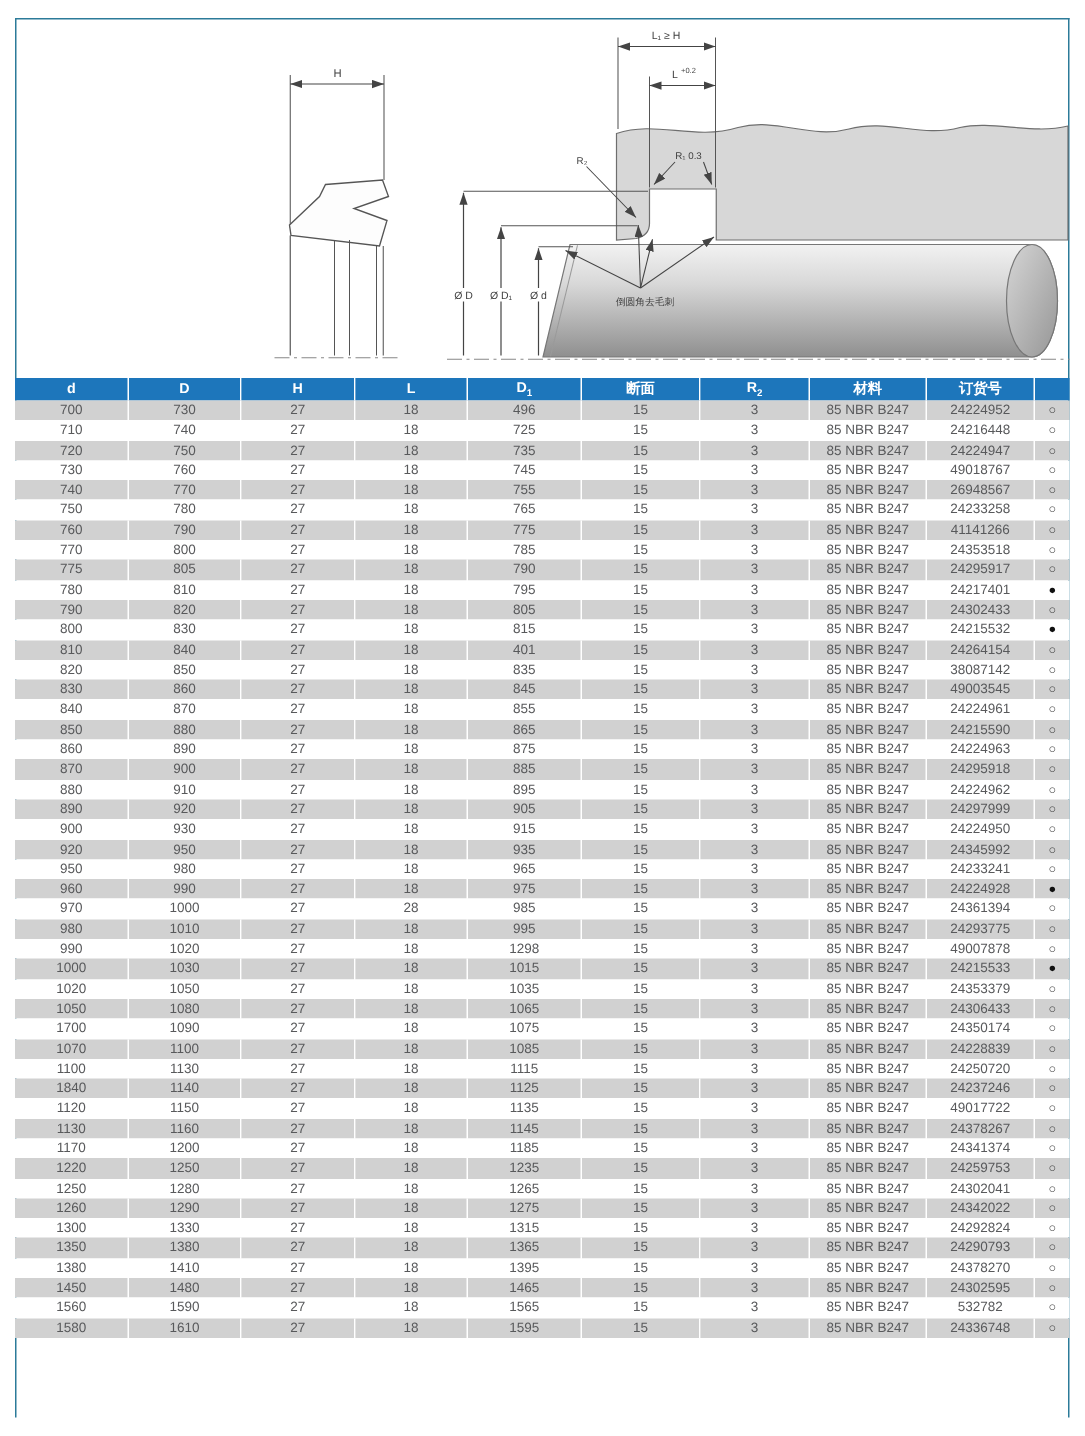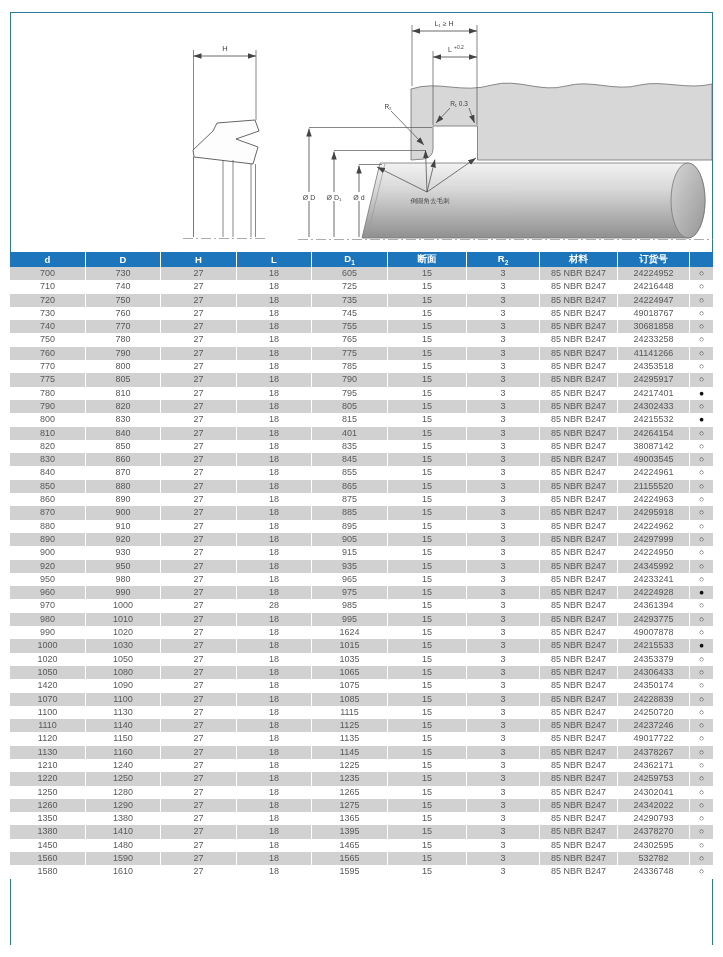--- a/index.html
+++ b/index.html
@@ -149,21 +149,21 @@
           <th>订货号</th>
           <th></th>
         </tr>
     </thead>
     <tbody>
         <tr>
           <td>700</td>
           <td>730</td>
           <td>27</td>
           <td>18</td>
-          <td>605</td>
+          <td>496</td>
           <td>15</td>
           <td>3</td>
           <td>85 NBR B247</td>
           <td>24224952</td>
           <td class="circ">○</td>
         </tr>
         <tr>
           <td>710</td>
           <td>740</td>
           <td>27</td>
@@ -201,21 +201,21 @@
         </tr>
         <tr>
           <td>740</td>
           <td>770</td>
           <td>27</td>
           <td>18</td>
           <td>755</td>
           <td>15</td>
           <td>3</td>
           <td>85 NBR B247</td>
-          <td>30681858</td>
+          <td>26948567</td>
           <td class="circ">○</td>
         </tr>
         <tr>
           <td>750</td>
           <td>780</td>
           <td>27</td>
           <td>18</td>
           <td>765</td>
           <td>15</td>
           <td>3</td>
@@ -345,21 +345,21 @@
         </tr>
         <tr>
           <td>850</td>
           <td>880</td>
           <td>27</td>
           <td>18</td>
           <td>865</td>
           <td>15</td>
           <td>3</td>
           <td>85 NBR B247</td>
-          <td>21155520</td>
+          <td>24215590</td>
           <td class="circ">○</td>
         </tr>
         <tr>
           <td>860</td>
           <td>890</td>
           <td>27</td>
           <td>18</td>
           <td>875</td>
           <td>15</td>
           <td>3</td>
@@ -473,21 +473,21 @@
           <td>3</td>
           <td>85 NBR B247</td>
           <td>24293775</td>
           <td class="circ">○</td>
         </tr>
         <tr>
           <td>990</td>
           <td>1020</td>
           <td>27</td>
           <td>18</td>
-          <td>1624</td>
+          <td>1298</td>
           <td>15</td>
           <td>3</td>
           <td>85 NBR B247</td>
           <td>49007878</td>
           <td class="circ">○</td>
         </tr>
         <tr>
           <td>1000</td>
           <td>1030</td>
           <td>27</td>
@@ -517,21 +517,21 @@
           <td>27</td>
           <td>18</td>
           <td>1065</td>
           <td>15</td>
           <td>3</td>
           <td>85 NBR B247</td>
           <td>24306433</td>
           <td class="circ">○</td>
         </tr>
         <tr>
-          <td>1420</td>
+          <td>1700</td>
           <td>1090</td>
           <td>27</td>
           <td>18</td>
           <td>1075</td>
           <td>15</td>
           <td>3</td>
           <td>85 NBR B247</td>
           <td>24350174</td>
           <td class="circ">○</td>
         </tr>
@@ -553,21 +553,21 @@
           <td>27</td>
           <td>18</td>
           <td>1115</td>
           <td>15</td>
           <td>3</td>
           <td>85 NBR B247</td>
           <td>24250720</td>
           <td class="circ">○</td>
         </tr>
         <tr>
-          <td>1110</td>
+          <td>1840</td>
           <td>1140</td>
           <td>27</td>
           <td>18</td>
           <td>1125</td>
           <td>15</td>
           <td>3</td>
           <td>85 NBR B247</td>
           <td>24237246</td>
           <td class="circ">○</td>
         </tr>
@@ -589,29 +589,29 @@
           <td>27</td>
           <td>18</td>
           <td>1145</td>
           <td>15</td>
           <td>3</td>
           <td>85 NBR B247</td>
           <td>24378267</td>
           <td class="circ">○</td>
         </tr>
         <tr>
-          <td>1210</td>
-          <td>1240</td>
-          <td>27</td>
-          <td>18</td>
-          <td>1225</td>
-          <td>15</td>
-          <td>3</td>
-          <td>85 NBR B247</td>
-          <td>24362171</td>
+          <td>1170</td>
+          <td>1200</td>
+          <td>27</td>
+          <td>18</td>
+          <td>1185</td>
+          <td>15</td>
+          <td>3</td>
+          <td>85 NBR B247</td>
+          <td>24341374</td>
           <td class="circ">○</td>
         </tr>
         <tr>
           <td>1220</td>
           <td>1250</td>
           <td>27</td>
           <td>18</td>
           <td>1235</td>
           <td>15</td>
           <td>3</td>
@@ -634,20 +634,32 @@
         <tr>
           <td>1260</td>
           <td>1290</td>
           <td>27</td>
           <td>18</td>
           <td>1275</td>
           <td>15</td>
           <td>3</td>
           <td>85 NBR B247</td>
           <td>24342022</td>
+          <td class="circ">○</td>
+        </tr>
+        <tr>
+          <td>1300</td>
+          <td>1330</td>
+          <td>27</td>
+          <td>18</td>
+          <td>1315</td>
+          <td>15</td>
+          <td>3</td>
+          <td>85 NBR B247</td>
+          <td>24292824</td>
           <td class="circ">○</td>
         </tr>
         <tr>
           <td>1350</td>
           <td>1380</td>
           <td>27</td>
           <td>18</td>
           <td>1365</td>
           <td>15</td>
           <td>3</td>

